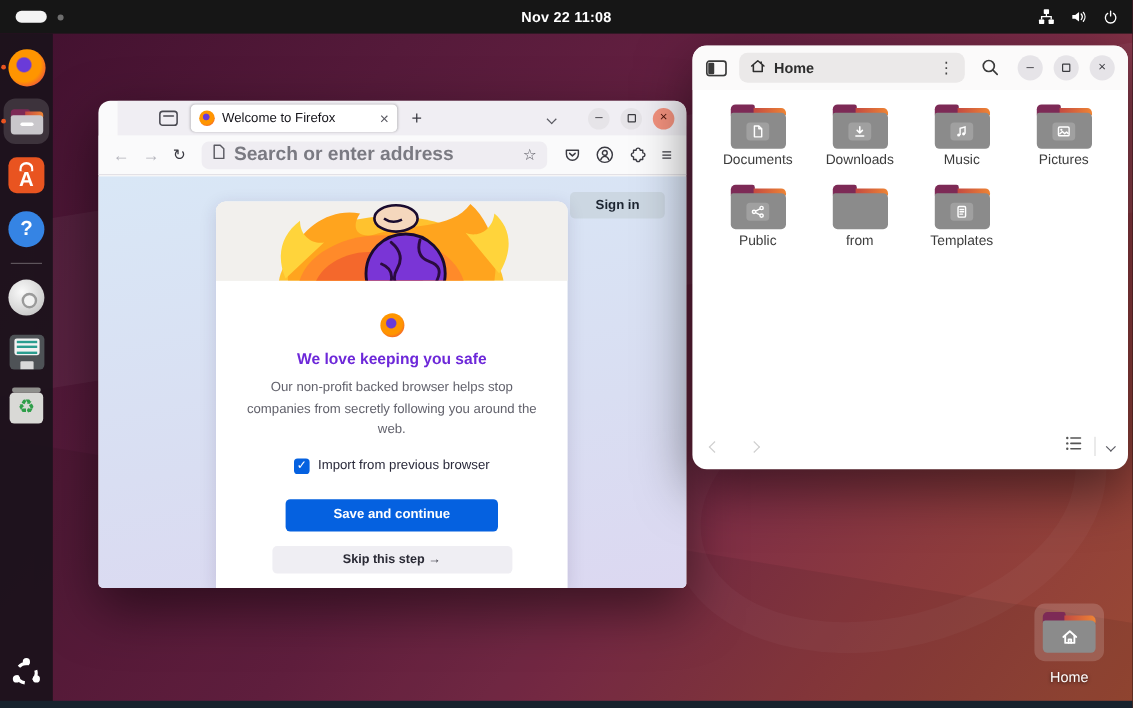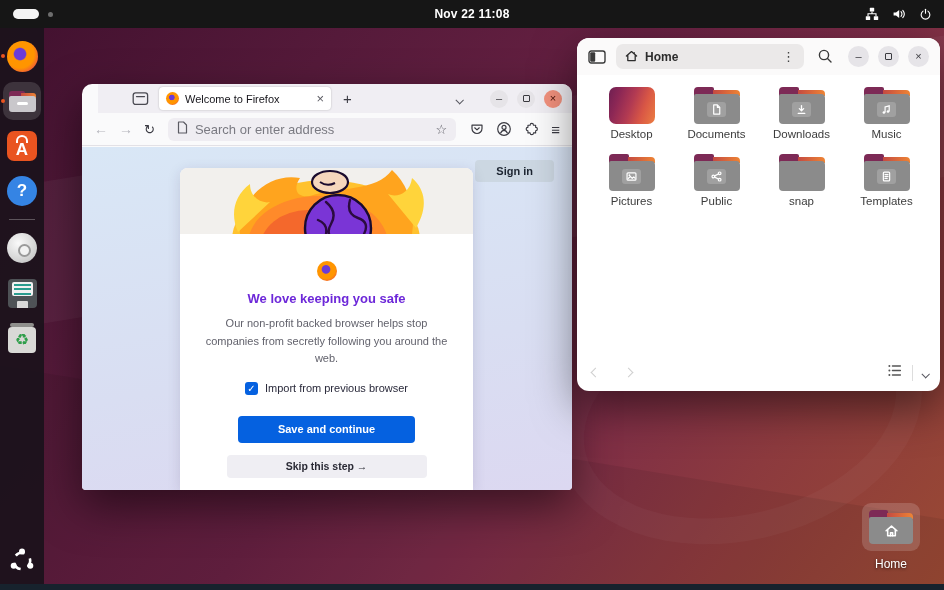--- a/index.html
+++ b/index.html
@@ -88,21 +88,21 @@
   .tab-spacer { flex:1; }
   .tablist-btn { margin-right:28px; }
   .ff-winctl { display:flex; gap:9px; }
   .ff-winctl .close { background:#f2917d; color:#4a140a; }
   .ff-navbar { height:33px; background:#fafafb; border-bottom:1px solid #e3e1e6;
     display:flex; align-items:center; padding:0 12px; gap:11px; }
   .nav-arrow { font-size:14px; color:#b4b4bc; }
   .nav-reload { font-size:13px; color:#3a3a42; }
   .urlbar { flex:1; height:23px; background:#efedf2; border-radius:6px; display:flex; align-items:center;
     padding:0 9px; gap:7px; margin:0 2px; }
-  .url-ph { flex:1; font-size:13px; color:#7a7a82; }
+  .url-ph { flex:1; font-size:16px; color:#7a7a82;font-weight:bold; }
   .url-star { font-size:13px; color:#5a5a62; }
   .tool-ic { display:flex; align-items:center; }
   .menu-ic { font-size:15px; color:#3a3a42; }
 
   .ff-content { position:absolute; top:63px; bottom:0; left:0; right:0;
     background:linear-gradient(170deg,#d9e7f6 0%,#d9def2 60%,#dcd8f1 100%); }
   .signin-btn { position:absolute; top:13px; right:18px; padding:5px 21px; border-radius:4px;
     background:#ccd7e2; color:#1c2430; font-size:11px; font-weight:bold; }
   .onboard-card { position:absolute; left:98px; top:21px; width:293px; bottom:0; background:#fff;
     border-radius:8px 8px 0 0; box-shadow:0 3px 14px rgba(40,30,80,.14); text-align:center; }
@@ -428,29 +428,20 @@
         <span class="wbtn">–</span>
         <span class="wbtn">
             <span class="sq"></span>
           </span>
         <span class="wbtn">×</span>
       </div>
     </div>
 
     <div class="fw-grid">
 
-        <div class="file-item" data-kind="desktop">
-          <div class="folder">
-
-            <div class="fbody">
-              
-            </div>
-          </div>
-          <div class="flabel">Desktop</div>
-        </div>
 
         <div class="file-item">
           <div class="folder">
             <div class="flap"></div>
             <div class="flap2"></div>
             <div class="fbody">
               <span class="emblem">
                 <svg width="13" height="13" viewBox="0 0 12 12">
                   <use href="#em-documents"></use>
                 </svg>
@@ -521,21 +512,21 @@
         </div>
 
         <div class="file-item">
           <div class="folder">
             <div class="flap"></div>
             <div class="flap2"></div>
             <div class="fbody">
               
             </div>
           </div>
-          <div class="flabel">snap</div>
+          <div class="flabel">from</div>
         </div>
 
         <div class="file-item">
           <div class="folder">
             <div class="flap"></div>
             <div class="flap2"></div>
             <div class="fbody">
               <span class="emblem">
                 <svg width="13" height="13" viewBox="0 0 12 12">
                   <use href="#em-templates"></use>

